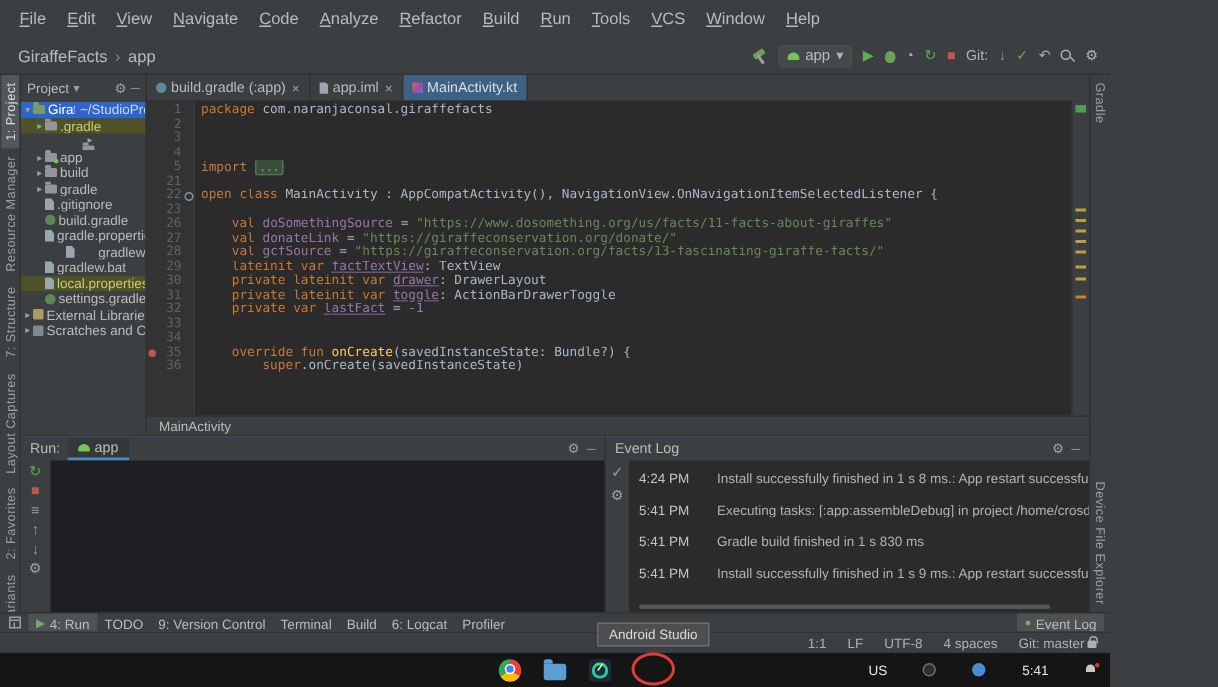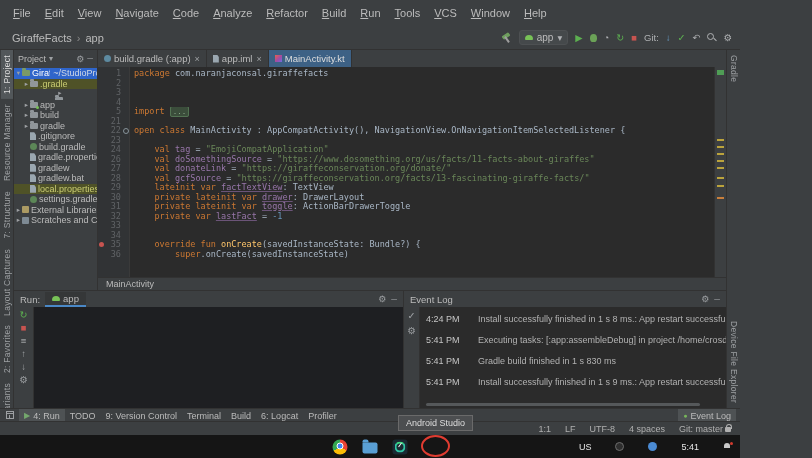--- a/index.html
+++ b/index.html
@@ -269,21 +269,21 @@
               <div class="trow" style="padding-left: 9px;">
                 <span class="tarrow"></span>
                 <span class="ti gradle-file-icon"></span>
                 <span class="tlabel">build.gradle</span>
               </div>
               <div class="trow" style="padding-left: 9px;">
                 <span class="tarrow"></span>
                 <span class="ti file-icon"></span>
                 <span class="tlabel">gradle.properties</span>
               </div>
-              <div class="trow" style="padding-left: 9px;">
+              <div class="trow" style="padding-left: 9px; justify-content: space-between;">
                 <span class="tarrow"></span>
                 <span class="ti file-icon"></span>
                 <span class="tlabel">gradlew</span>
               </div>
               <div class="trow" style="padding-left: 9px;">
                 <span class="tarrow"></span>
                 <span class="ti file-icon"></span>
                 <span class="tlabel">gradlew.bat</span>
               </div>
               <div class="trow highlight" style="padding-left: 9px;">
@@ -370,26 +370,20 @@
                     <span class="bp"></span>
                     <span class="lnum">22</span>
                     <span class="gic g-class"></span>
                     <div class="ctext"><span class="tok-kw">open class </span><span class="tok-cls">MainActivity</span><span class="tok-pl"> : AppCompatActivity(), NavigationView.OnNavigationItemSelectedListener {</span></div>
                   </div>
                   <div class="crow">
                     <span class="bp"></span>
                     <span class="lnum">23</span>
                     <span class="gic"></span>
                     <div class="ctext"></div>
-                  </div>
-                  <div class="crow">
-                    <span class="bp"></span>
-                    <span class="lnum">24</span>
-                    <span class="gic"></span>
-                    <div class="ctext"><span class="tok-pl">    </span><span class="tok-kw">val </span><span class="tok-prop">tag</span><span class="tok-pl"> = </span><span class="tok-str">"EmojiCompatApplication"</span></div>
                   </div>
                   <div class="crow">
                     <span class="bp"></span>
                     <span class="lnum">26</span>
                     <span class="gic"></span>
                     <div class="ctext"><span class="tok-pl">    </span><span class="tok-kw">val </span><span class="tok-prop">doSomethingSource</span><span class="tok-pl"> = </span><span class="tok-str">"https://www.dosomething.org/us/facts/11-facts-about-giraffes"</span></div>
                   </div>
                   <div class="crow">
                     <span class="bp"></span>
                     <span class="lnum">27</span>

